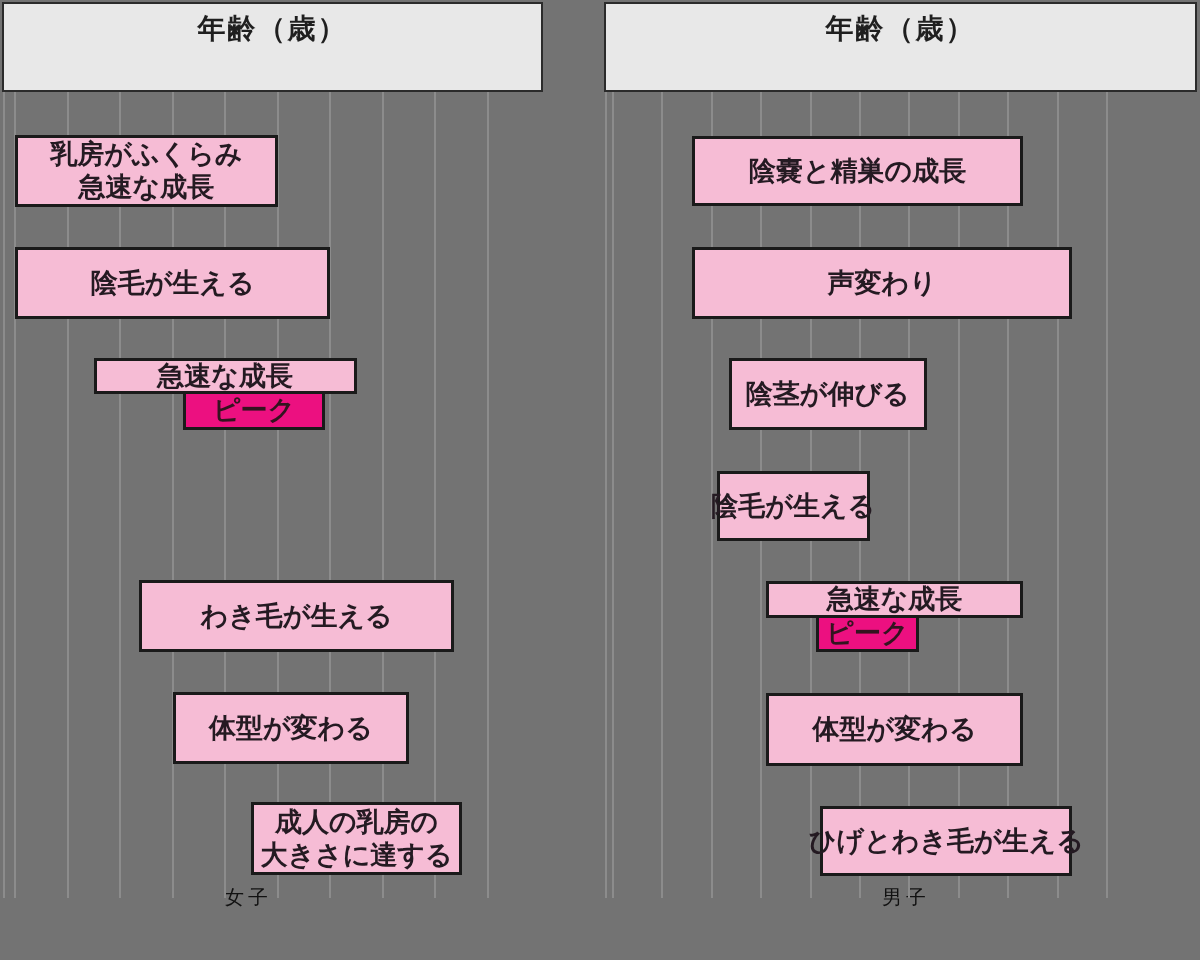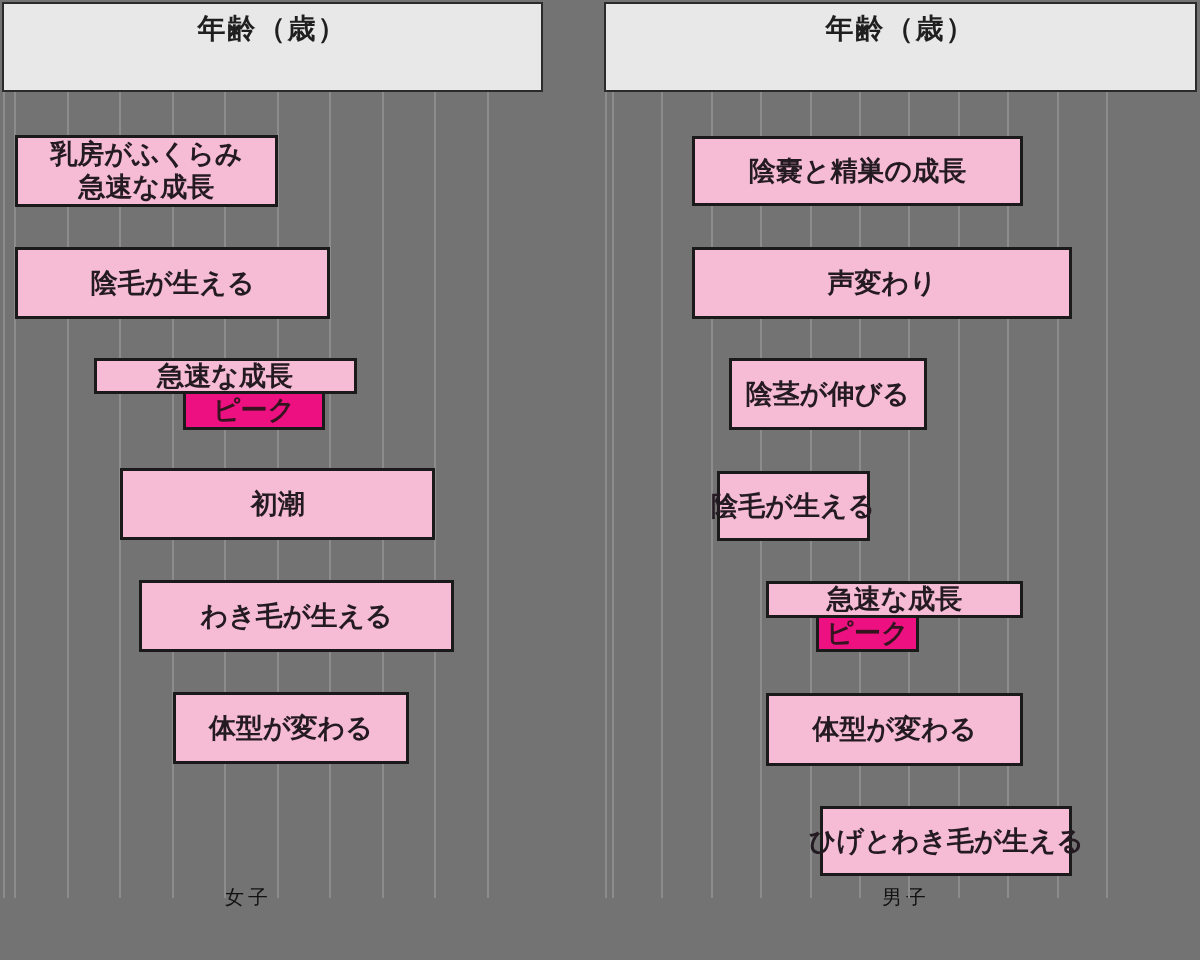--- a/index.html
+++ b/index.html
@@ -79,28 +79,29 @@
       </div>
       <div class="bar" style="left: 13px; top: 245px; width: 315.3px; height: 72px;">
         <div>陰毛が生える</div>
       </div>
       <div class="bar" style="left: 91.825px; top: 356px; width: 262.75px; height: 36px;">
         <div>急速な成長</div>
       </div>
       <div class="bar peak" style="left: 181.16px; top: 389px; width: 141.885px; height: 39px;">
         <div>ピーク</div>
       </div>
-      <div class="bar" style="left: 118.1px; top: 466px; width: 315.3px; height: 72px;">
-        <div>初潮</div>
-      </div>
       <div class="bar" style="left: 137px; top: 578px; width: 315.3px; height: 72px;">
         <div>わき毛が生える</div>
       </div>
       <div class="bar" style="left: 170.65px; top: 690px; width: 236.475px; height: 72px;">
         <div>体型が変わる</div>
+      </div>
+      <div class="bar" style="left: 249.475px; top: 800px; width: 210.2px; height: 73px;">
+        <div>成人の乳房の</div>
+        <div>大きさに達する</div>
       </div>
     </div>
 
   <div class="panel" style="left:604px; width:593px;">
     <div class="axis-header">
       <div class="axis-title">年齢（歳）</div>
     </div>
     <div class="panel-label" style="left:302px;">男子</div>
   <div class="gridline" style="left: 1px;"></div>
       <div class="gridline" style="left: 8px;"></div>

